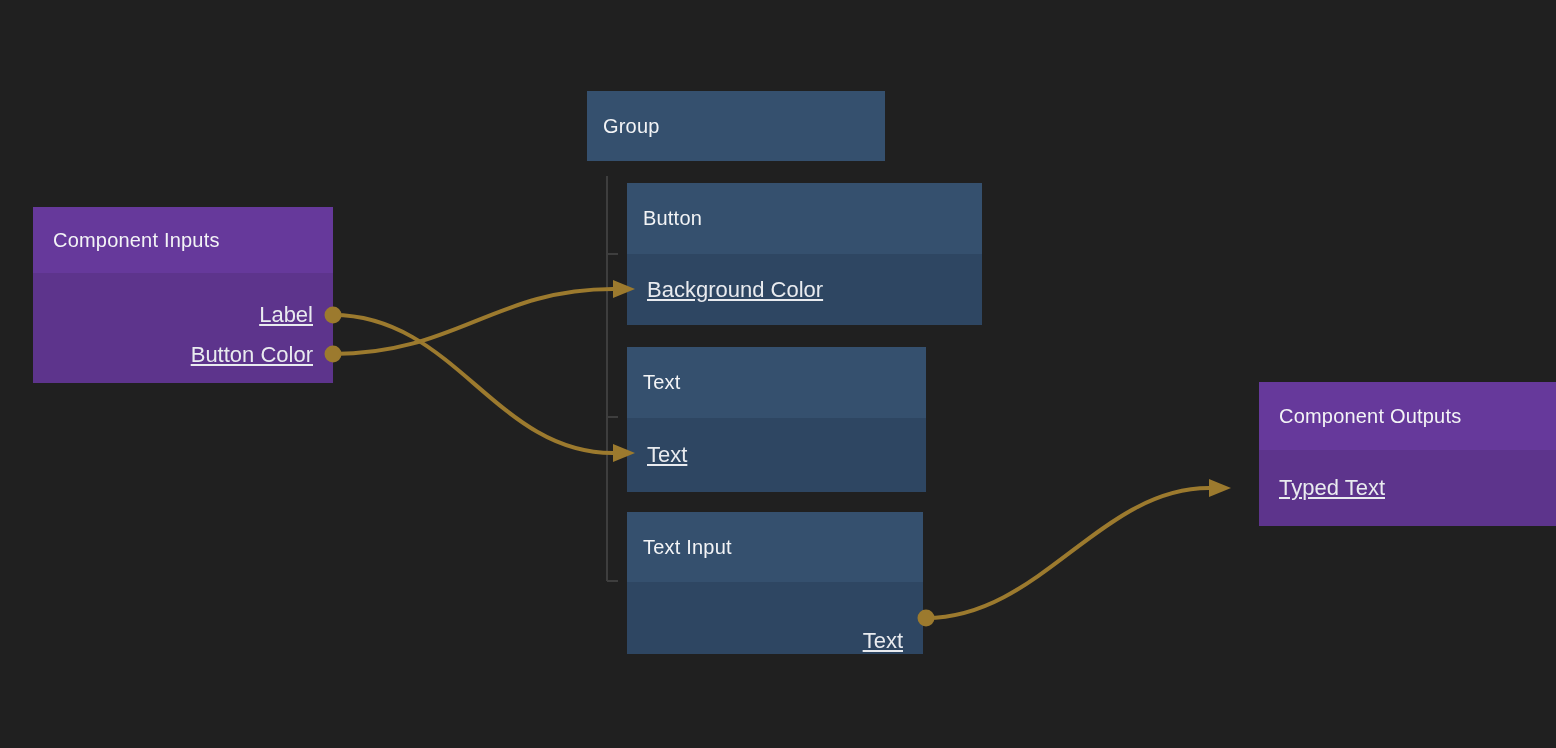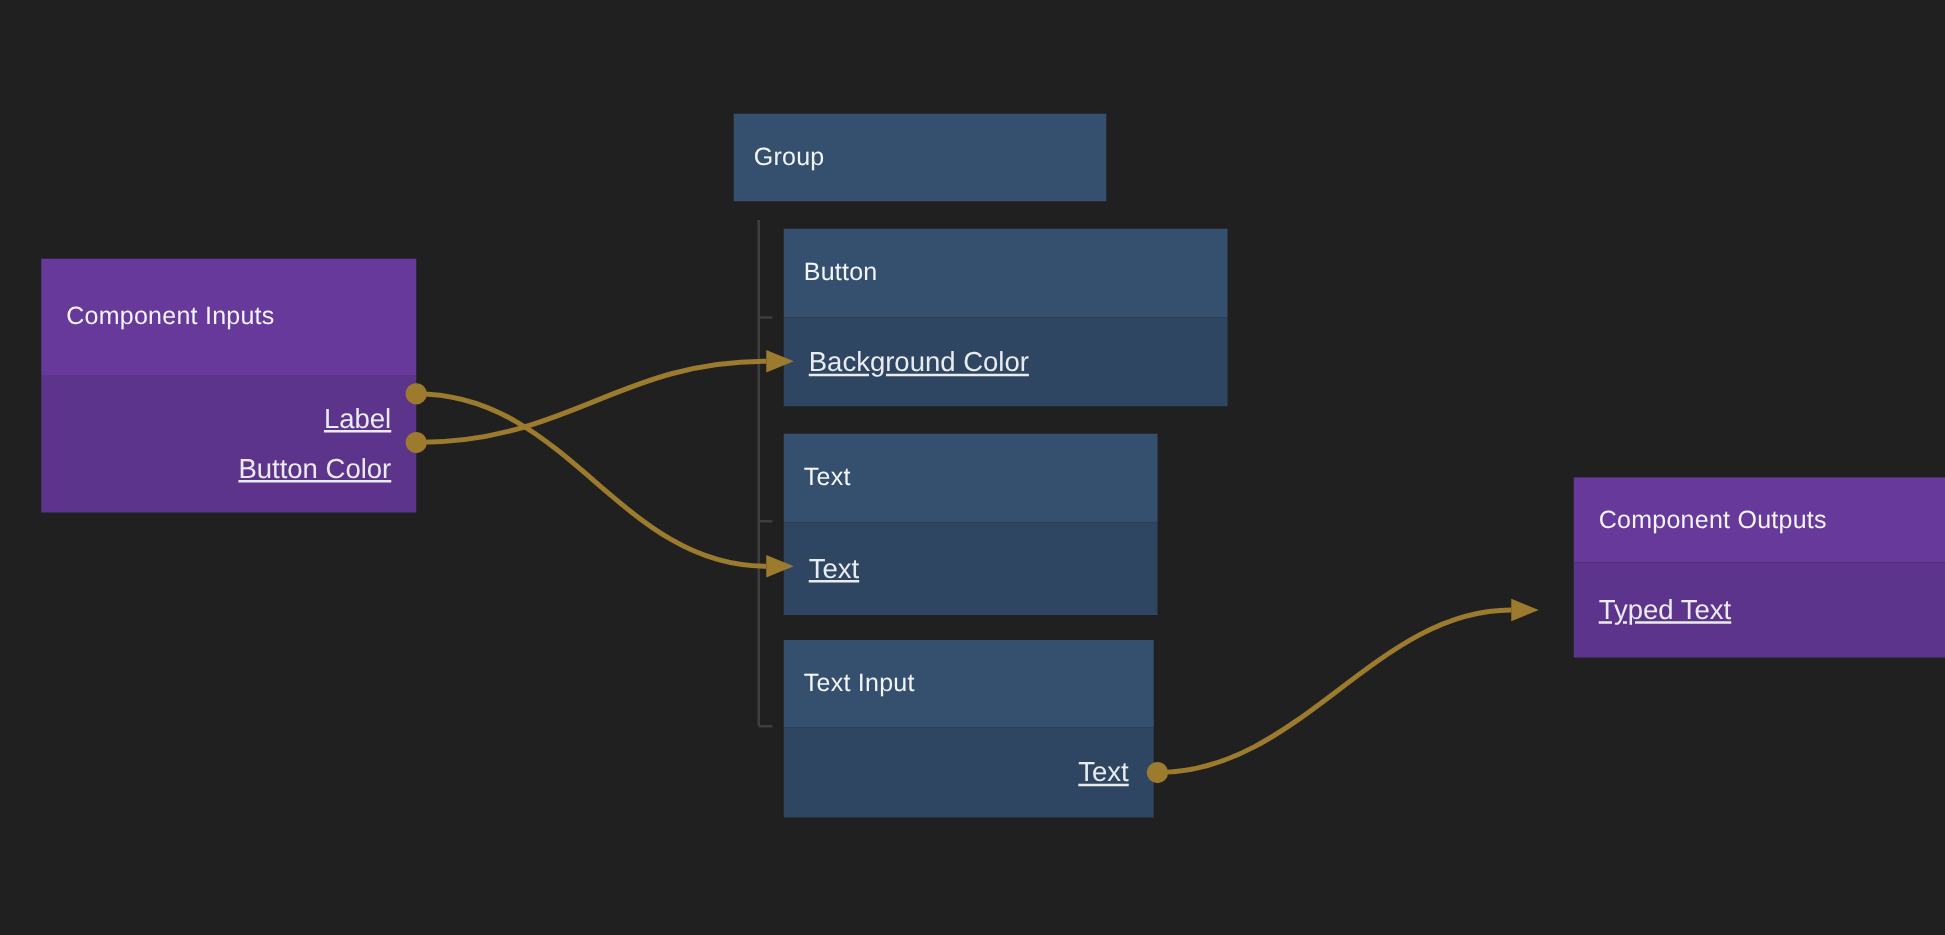--- a/index.html
+++ b/index.html
@@ -42,39 +42,39 @@
   .blue .hdr{background:var(--blue-header);padding-left:16px;}
   .blue .body{background:var(--blue-body);}
   .port{
     display:flex;
     align-items:center;
     padding:0 20px;
     font-size:22px;
     color:var(--port-text);
     text-decoration:underline;
   }
-  .port.out{justify-content:flex-end;}
+  .port.out{justify-content:flex-end;align-items:flex-end;}
   svg.overlay{
     position:absolute;
     left:0;top:0;
     width:1556px;height:748px;
     pointer-events:none;
   }
   .tree{stroke:var(--tree-line);stroke-width:2;fill:none;}
   .wire{stroke:var(--wire);stroke-width:4;fill:none;}
   .wire-dot{fill:var(--wire);}
   .arrowhead{fill:var(--wire);}
 </style>
 </head>
 <body>
 
 <div class="canvas">
 
   <div class="node purple" style="left:33px;top:207px;width:300px;">
-    <div class="hdr" style="height:93px">
+    <div class="hdr" style="height:66px">
       <span>Component Inputs</span>
     </div>
     <div class="body" style="height:110px;padding-top:15px">
       <div class="port out" style="height:40px">
         <span>Label</span>
       </div>
       <div class="port out" style="height:40px">
         <span>Button Color</span>
       </div>
     </div>

